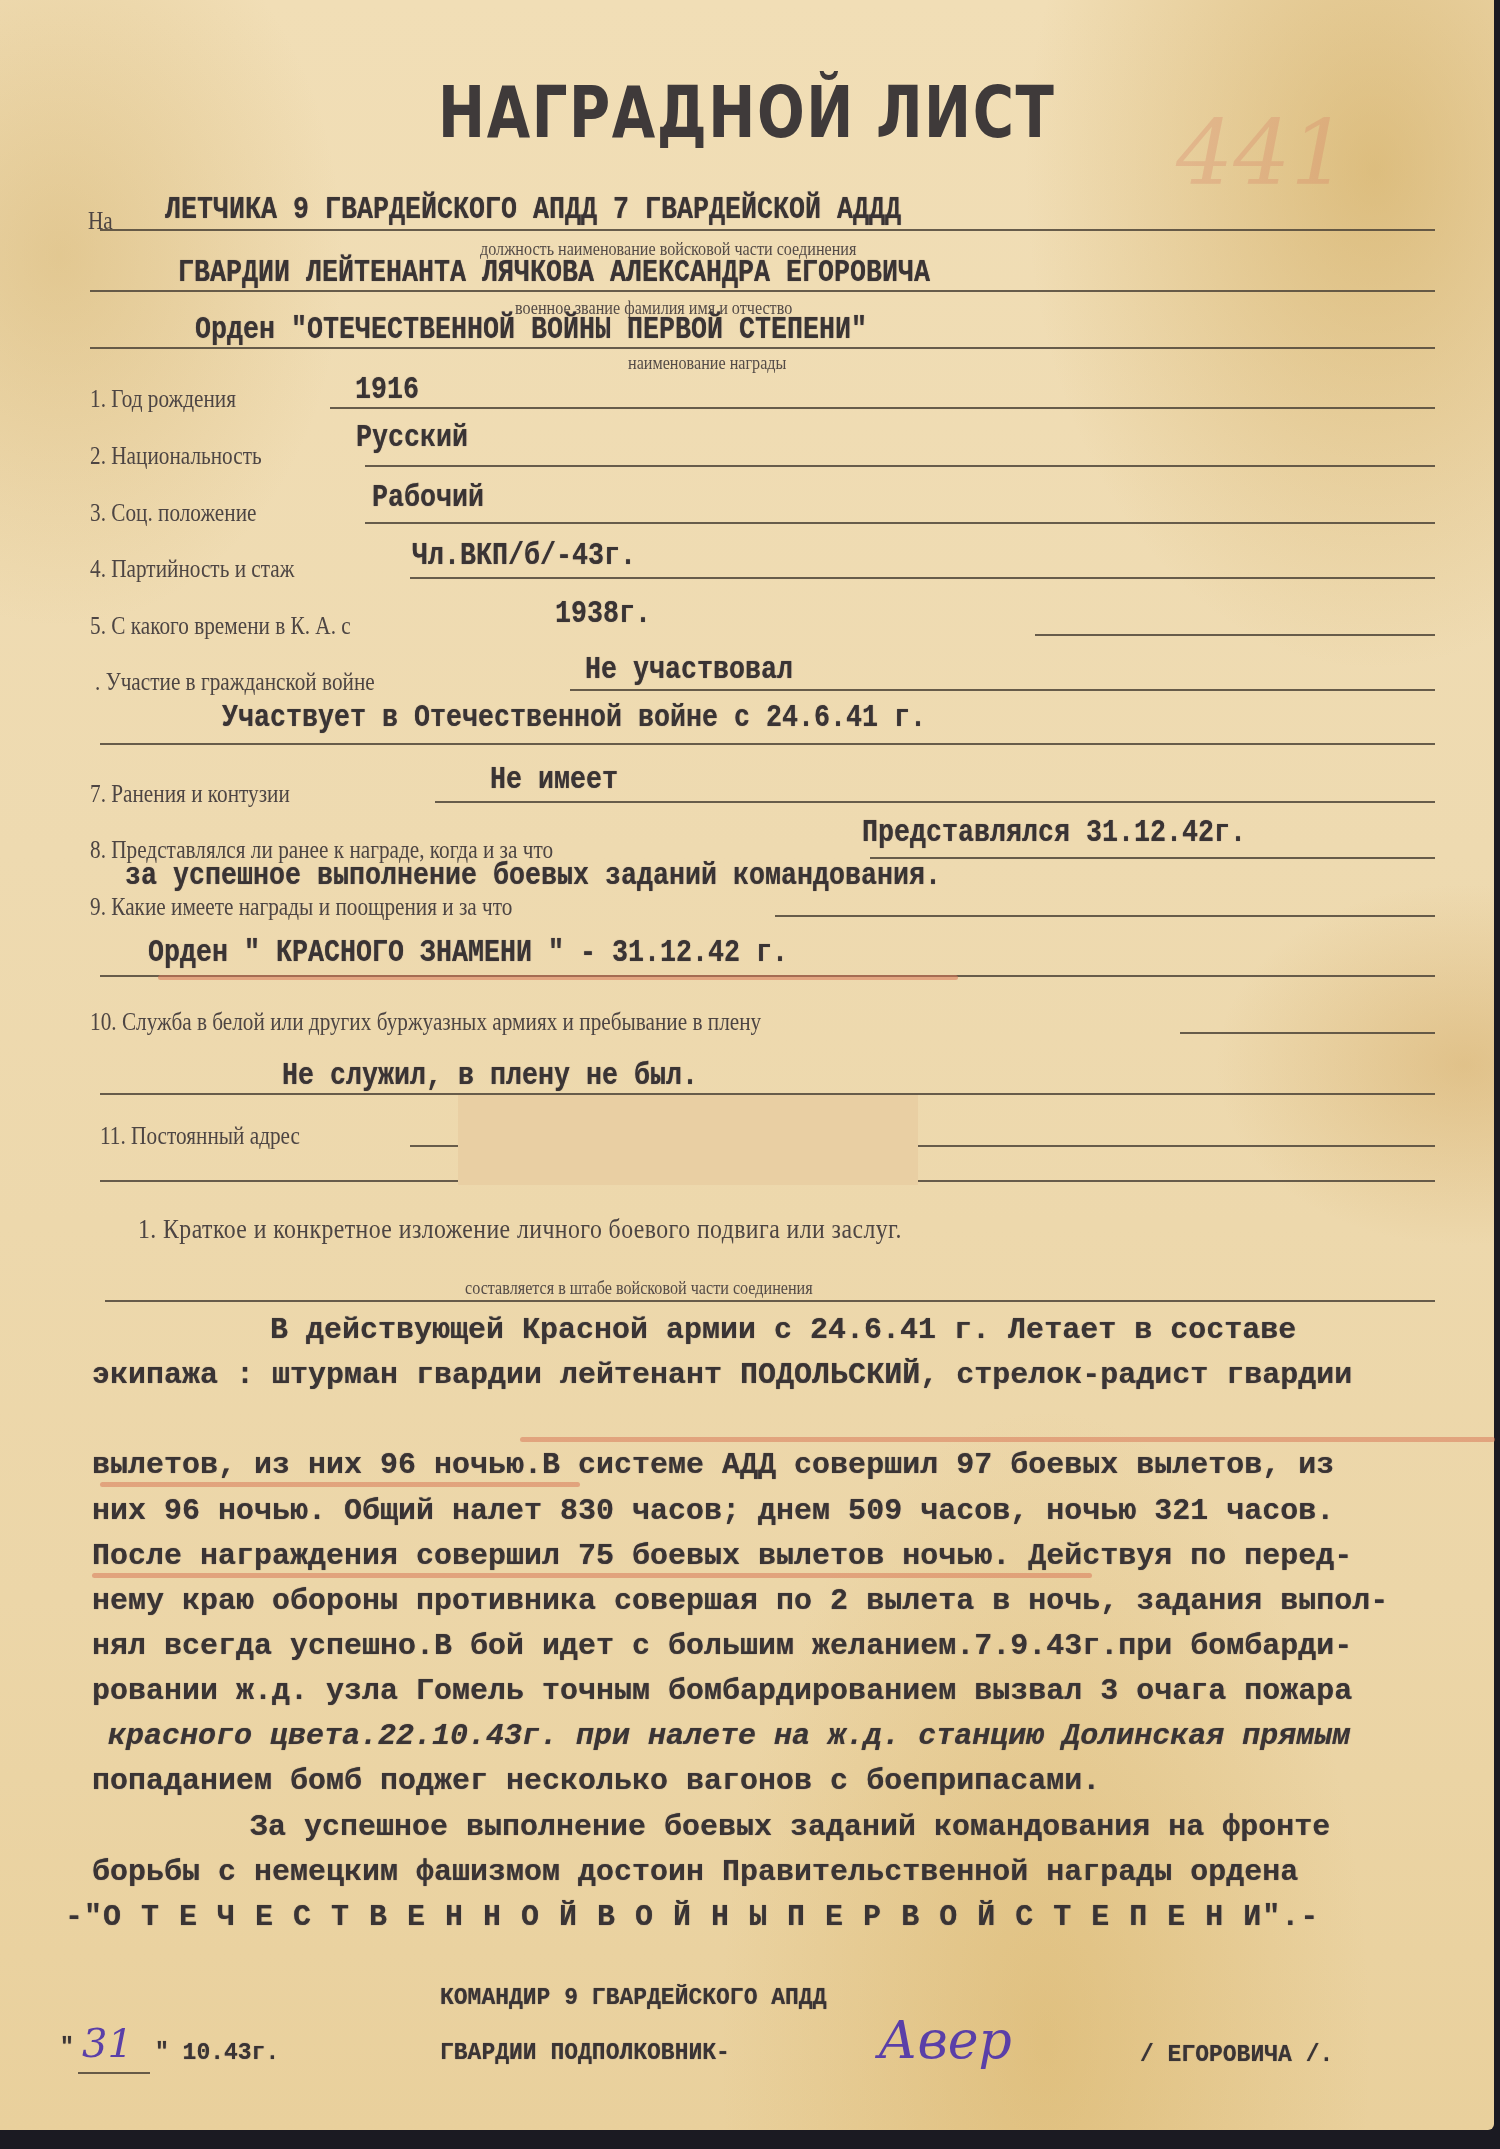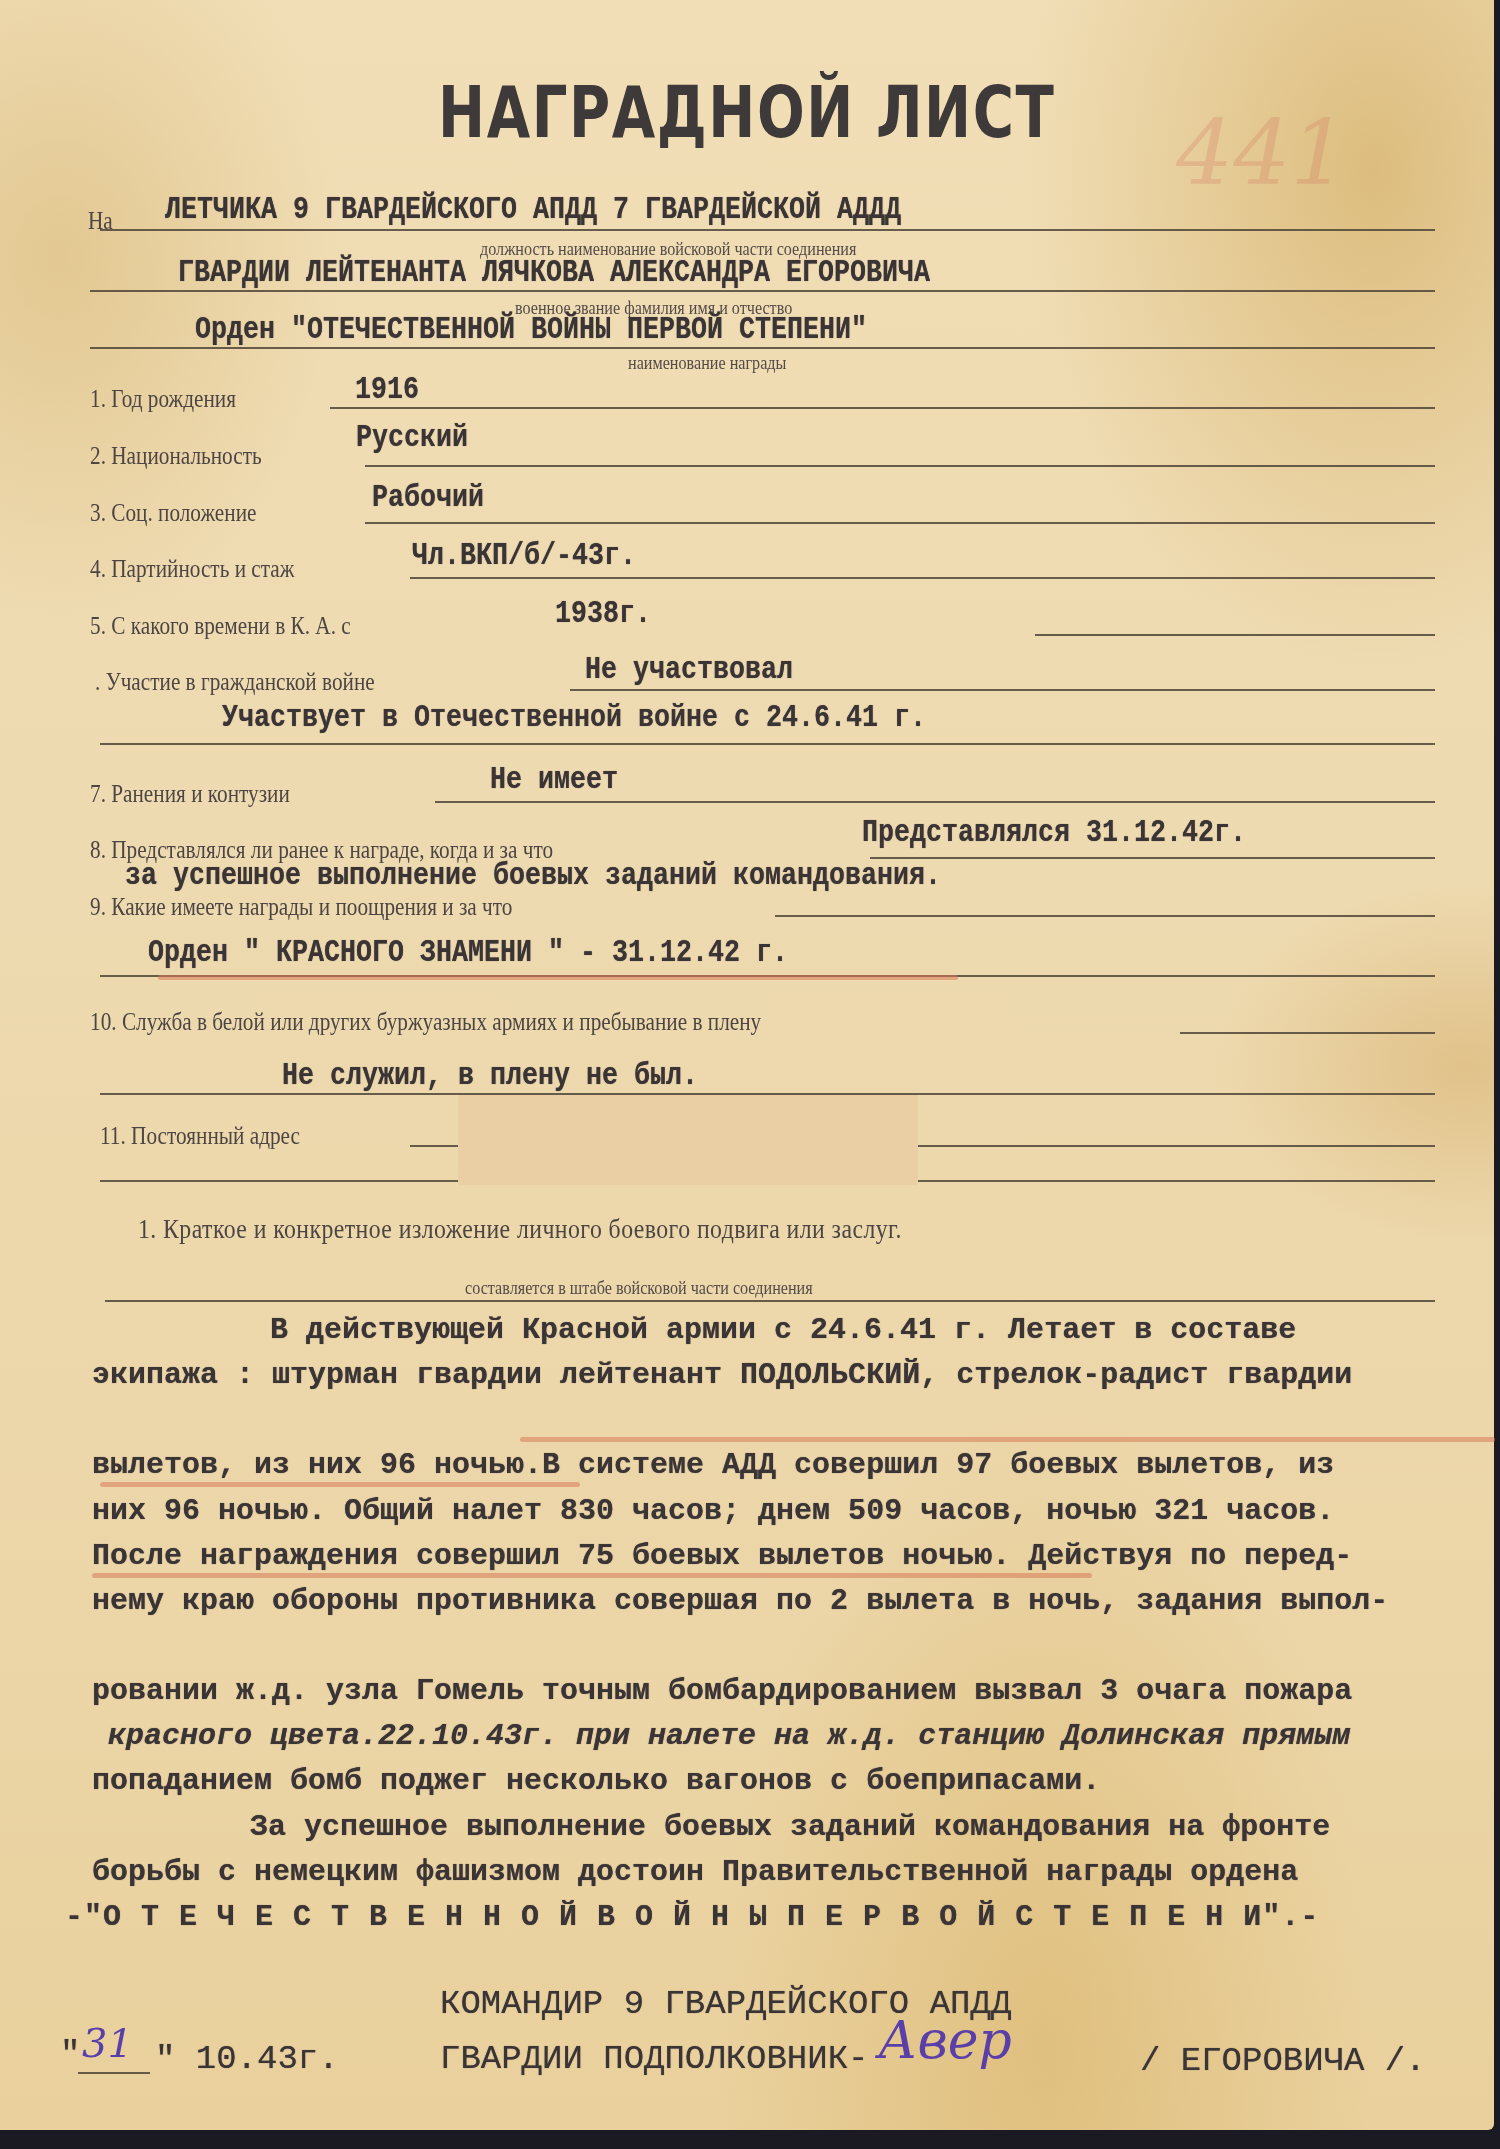--- a/index.html
+++ b/index.html
@@ -21,21 +21,21 @@
   .abs { position: absolute; }
   .title {
     left: 0; width: 1500px; top: 70px; text-align: center;
     font-family: "DejaVu Sans", sans-serif; font-weight: bold;
     font-size: 72px; letter-spacing: 2px; color: #3f3a3a;
     transform: scaleX(0.78); transform-origin: 735px 0;
   }
   .print { color: #4d4543; font-family: "Liberation Serif", serif; font-size: 25px; transform: scaleX(0.85); transform-origin: left center; white-space: nowrap; }
   .caption { color: #544b47; font-family: "Liberation Serif", serif; font-size: 19px; white-space: nowrap; transform: scaleX(0.85); transform-origin: left center; }
   .type { color: #3a3434; font-family: "Liberation Mono", monospace; font-weight: bold; font-size: 31px; white-space: nowrap; transform: scaleX(0.86); transform-origin: left center; text-shadow: 0 0 1px #6a5f5e; }
-  .type-sm { color: #3a3434; font-family: "Liberation Mono", monospace; font-weight: normal; font-size: 34px; white-space: nowrap; text-shadow: 0 0 1px #6a5f5e; }
+  .type-sm { color: #3a3434; font-family: "Liberation Mono", monospace; font-weight: bold; font-size: 23px; white-space: nowrap; text-shadow: 0 0 1px #6a5f5e; }
   .line { position: absolute; height: 2px; background: #4f4538; opacity: 0.85; }
   .red-under { position: absolute; height: 5px; background: #d87a5a; opacity: 0.55; border-radius: 3px; }
   .redact { position: absolute; background: #e9cfa3; }
   .body-text { color: #3a3434; font-family: "Liberation Mono", monospace; font-weight: bold; font-size: 30px; white-space: nowrap; text-shadow: 0 0 1px #6a5f5e; }
   .hand { color: #5a3fa8; font-family: "DejaVu Serif", serif; font-style: italic; }
   .faint-mark { color: rgba(210,110,90,0.25); font-family: "DejaVu Serif", serif; font-style: italic; font-size: 90px; }
 </style>
 </head>
 <body>
 
@@ -116,20 +116,21 @@
 
   <div class="abs body-text" style="left:270px; top:1313px;">В действующей Красной армии с 24.6.41 г. Летает в составе</div>
   <div class="abs body-text" style="left:92px;  top:1358px;">экипажа : штурман гвардии лейтенант ПОДОЛЬСКИЙ, стрелок-радист гвардии</div>
   <div class="red-under" style="left:520px; top:1437px; width:975px;"></div>
   <div class="abs body-text" style="left:92px;  top:1448px;">вылетов, из них 96 ночью.В системе АДД совершил 97 боевых вылетов, из</div>
   <div class="red-under" style="left:100px; top:1482px; width:480px;"></div>
   <div class="abs body-text" style="left:92px;  top:1494px;">них 96 ночью. Общий налет 830 часов; днем 509 часов, ночью 321 часов.</div>
   <div class="abs body-text" style="left:92px;  top:1539px;">После награждения совершил  75 боевых вылетов ночью. Действуя по перед-</div>
   <div class="red-under" style="left:92px; top:1573px; width:1000px;"></div>
   <div class="abs body-text" style="left:92px;  top:1584px;">нему краю обороны противника совершая по 2 вылета в ночь, задания выпол-</div>
+  <div class="abs body-text" style="left:92px;  top:1629px;">нял всегда успешно.В бой идет с большим желанием.7.9.43г.при бомбарди-</div>
   <div class="abs body-text" style="left:92px;  top:1674px;">ровании ж.д. узла Гомель точным бомбардированием вызвал 3 очага пожара</div>
   <div class="abs body-text" style="left:108px;  top:1719px;font-style:italic;">красного цвета.22.10.43г. при  налете  на ж.д. станцию Долинская прямым</div>
   <div class="abs body-text" style="left:92px;  top:1764px;">попаданием бомб поджег несколько вагонов с боеприпасами.</div>
   <div class="abs body-text" style="left:250px; top:1810px;">За успешное выполнение  боевых заданий командования на фронте</div>
   <div class="abs body-text" style="left:92px;  top:1855px;">борьбы с немецким фашизмом достоин Правительственной награды ордена</div>
   <div class="abs body-text" style="left:65px;  top:1900px; letter-spacing:1px;">-"О Т Е Ч Е С Т В Е Н Н О Й  В О Й Н Ы  П Е Р В О Й  С Т Е П Е Н И".-</div>
 
   <div class="abs type-sm" style="left:440px; top:1985px;">КОМАНДИР 9 ГВАРДЕЙСКОГО АПДД</div>
   <div class="abs type-sm" style="left:60px; top:2035px;">"</div>
   <div class="abs hand" style="left:82px; top:2020px; font-size:40px;">31</div>

